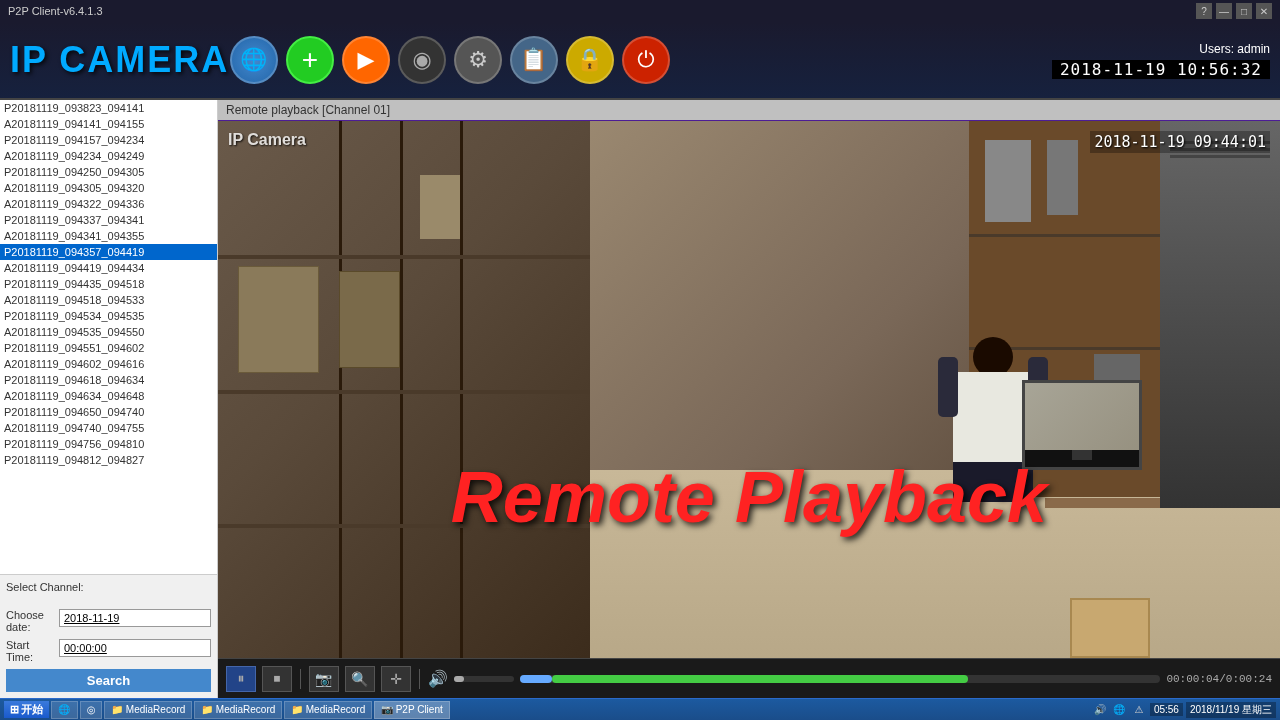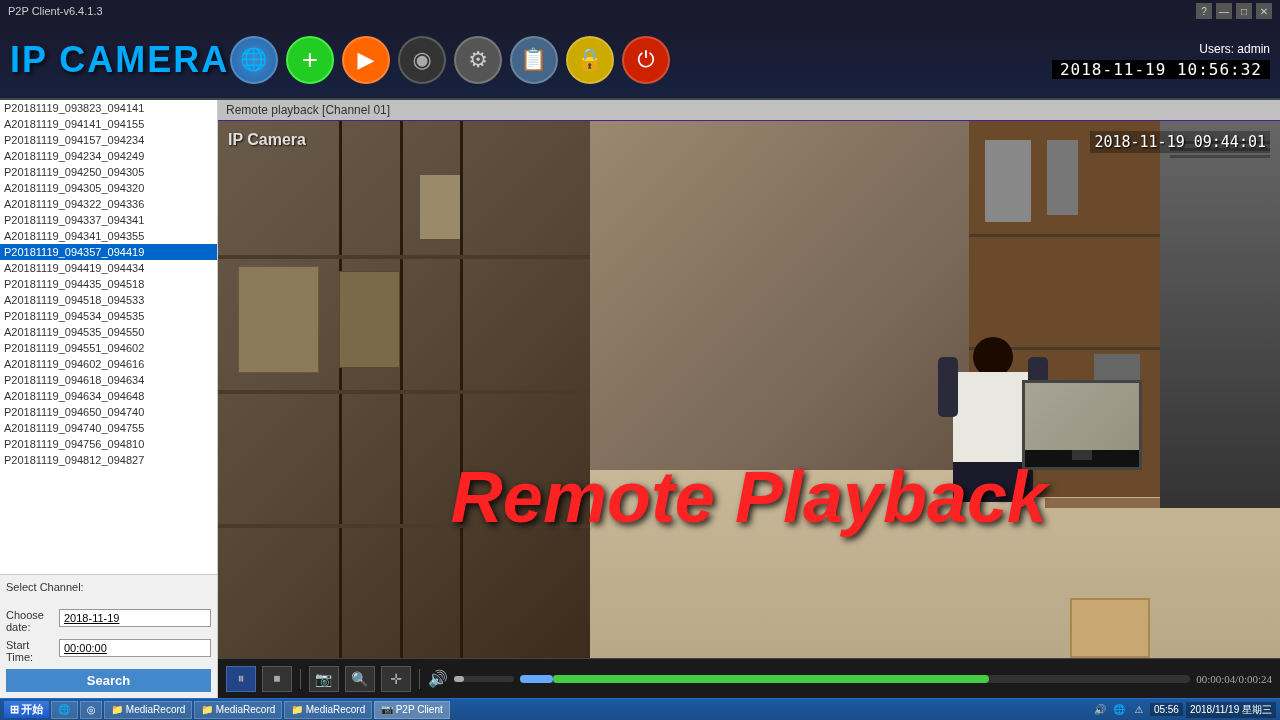--- a/index.html
+++ b/index.html
@@ -334,21 +334,21 @@
     .volume-fill {
       width: 10px;
       height: 100%;
       background: #aaa;
       border-radius: 3px;
     }
 
     .time-display {
       color: #aaa;
       font-size: 11px;
-      font-family: Liberation Serif, serif;
+      font-family: Liberation Mono, monospace;
       white-space: nowrap;
     }
 
     
     .taskbar {
       height: 22px;
       background: linear-gradient(180deg, #1c5aa0 0%, #1a4d8a 100%);
       display: flex;
       align-items: center;
       padding: 0 4px;

